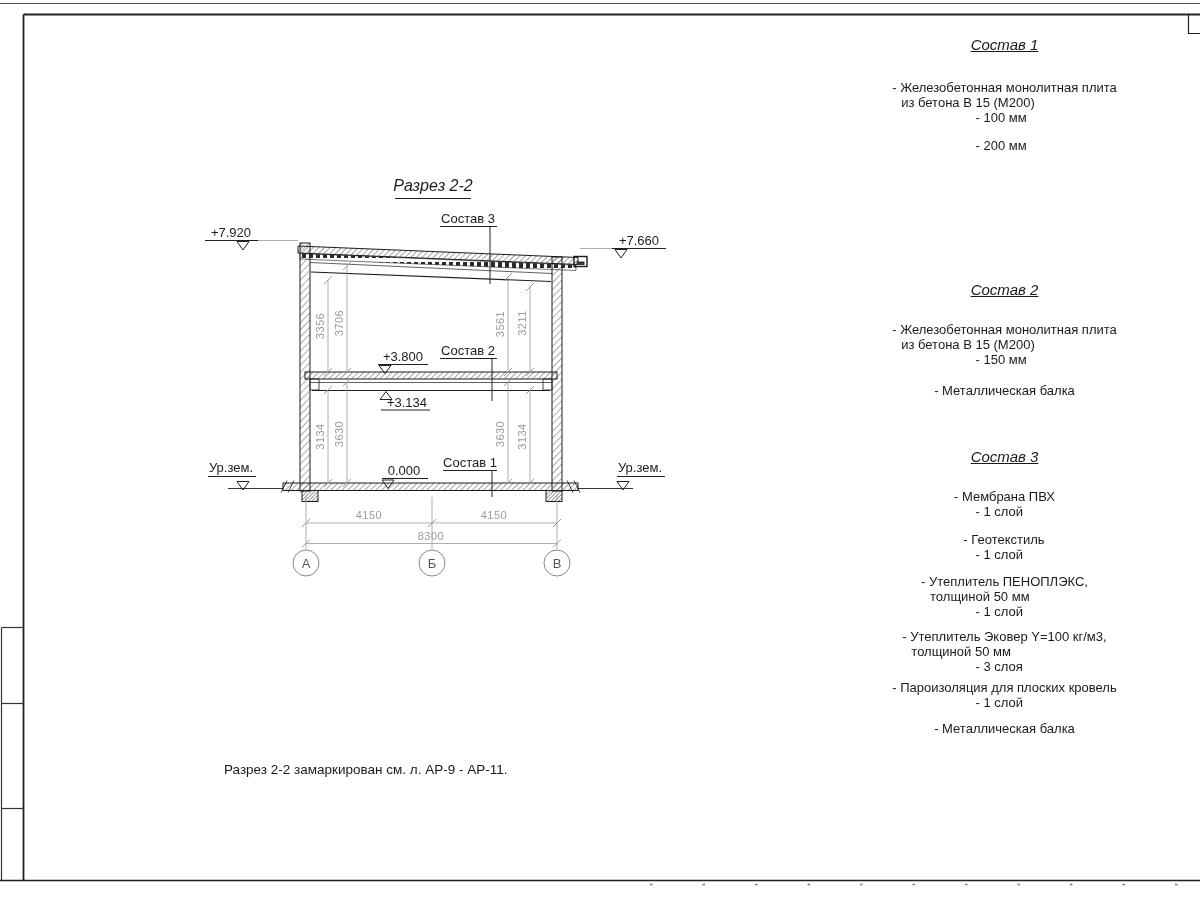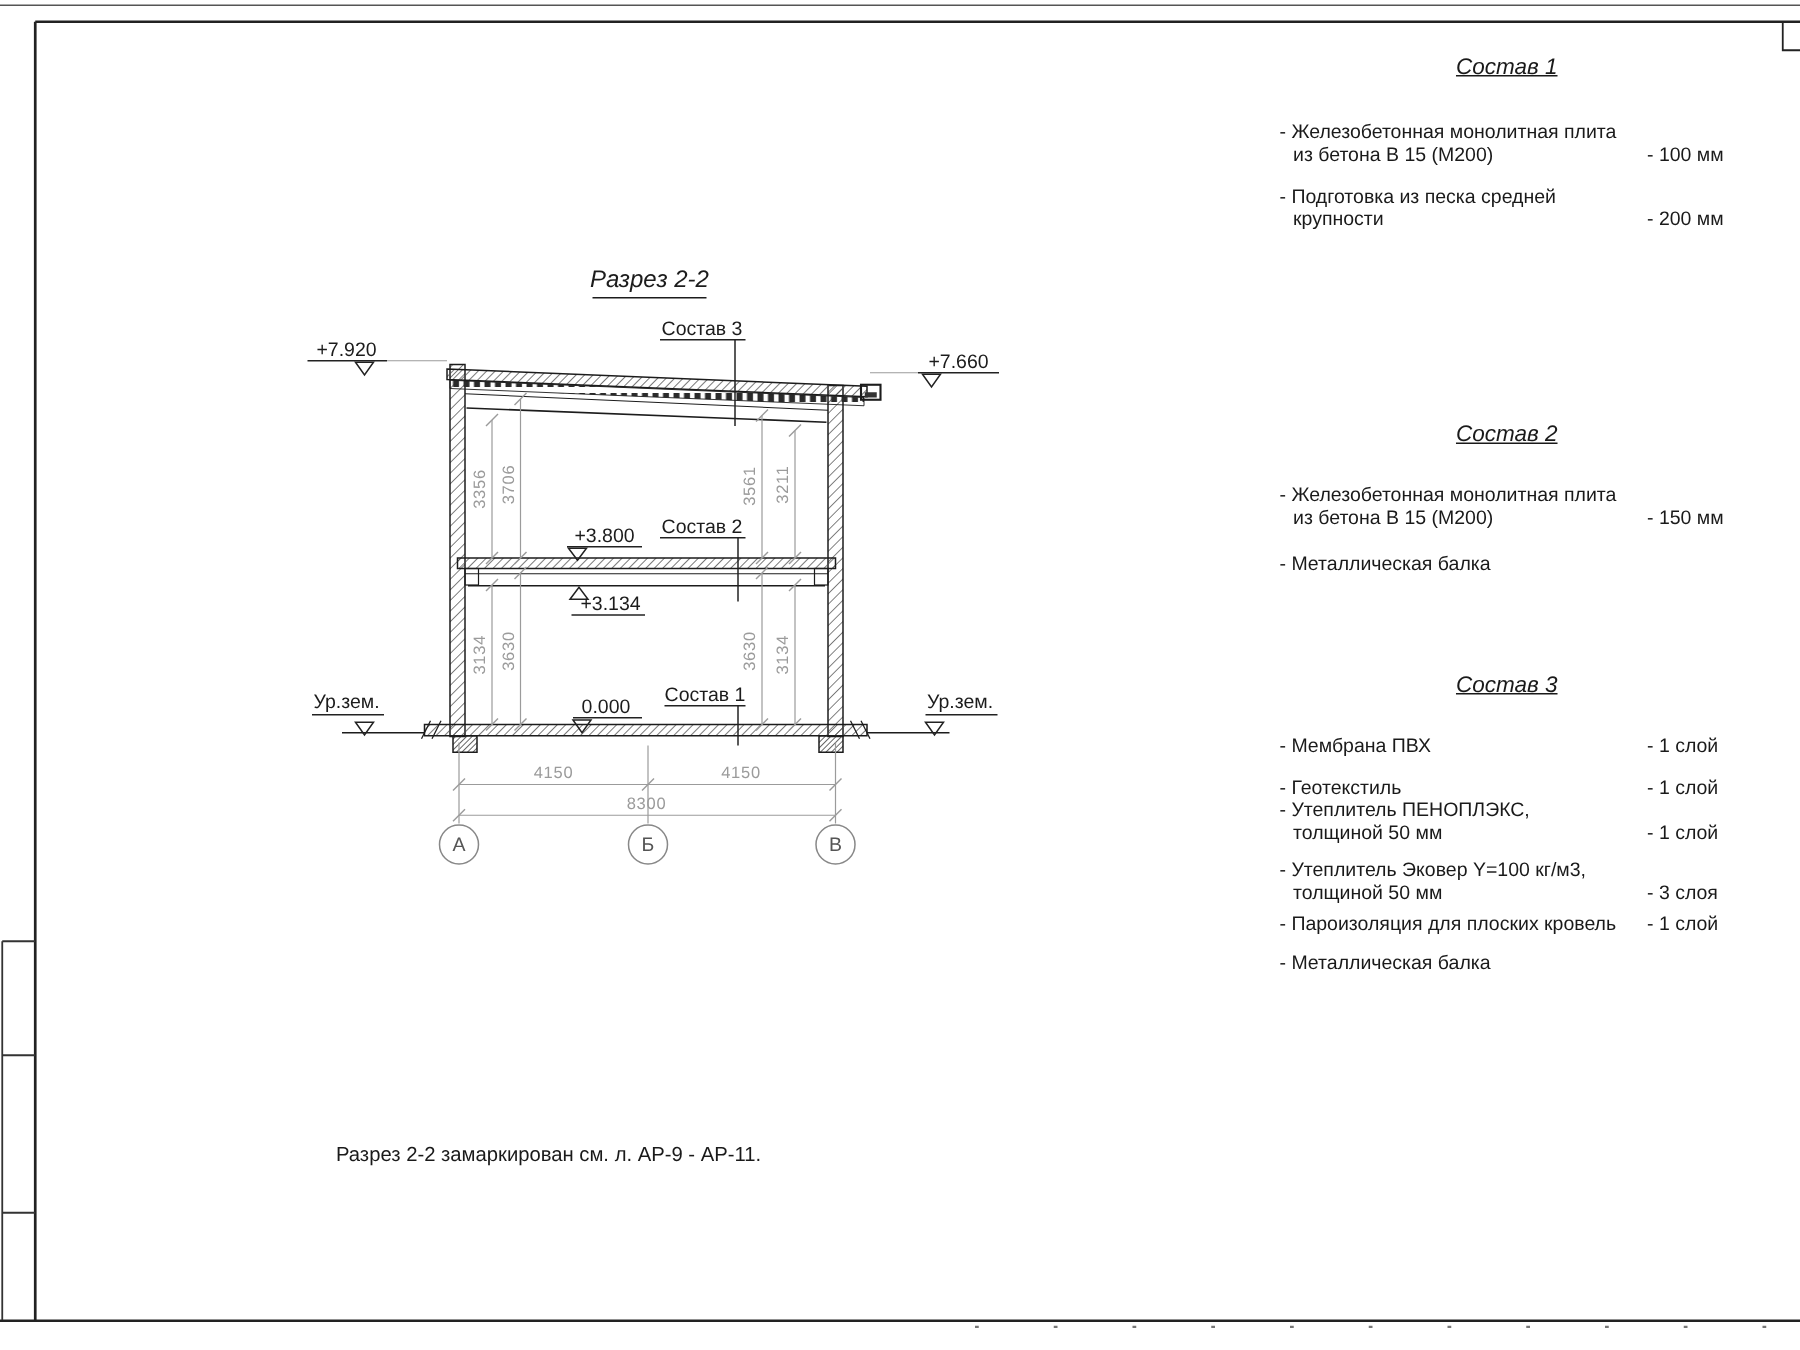--- a/index.html
+++ b/index.html
@@ -12,22 +12,22 @@
   .dim { font-size:11px; fill:#9b9b9b; letter-spacing:0.5px; }
   .ax  { font-size:13px; fill:#555555; }
   .title-t { font-size:16px; font-style:italic; fill:#1c1c1c; }
 
   .layers-list { position:absolute; left:853px; width:303px; }
   .list-heading {
     text-align:center; font-style:italic; text-decoration:underline;
     font-size:15px; line-height:18px;
   }
   .list-item {
-    display:flex; justify-content:space-between; align-items:flex-end;
-    font-size:13px; line-height:15px;
+    display:flex; justify-content:space-between; align-items:center;
+    font-size:13px; line-height:15px;flex-direction:column;
   }
   .item-text { white-space:pre-line; padding-left:9px; text-indent:-9px; }
   .item-value { width:58px; flex-shrink:0; }
   .note { position:absolute; left:224px; top:762px; font-size:13.5px; }
 </style>
 </head>
 <body>
 
 
 
@@ -206,22 +206,20 @@
 
 
 <div class="layers-list" style="top:36px">
   <div class="list-heading">Состав 1</div>
   <div class="list-item" style="margin-top:26px">
     <div class="item-text">- Железобетонная  монолитная плита
 из бетона В 15 (М200)</div>
     <div class="item-value">- 100 мм</div>
   </div>
   <div class="list-item" style="margin-top:13px">
-    <div class="item-text">- Подготовка из песка средней
-крупности</div>
     <div class="item-value">- 200 мм</div>
   </div>
 </div>
 
 
 <div class="layers-list" style="top:281px">
   <div class="list-heading">Состав 2</div>
   <div class="list-item" style="margin-top:23px">
     <div class="item-text">- Железобетонная  монолитная плита
 из бетона В 15 (М200)</div>
@@ -237,21 +235,21 @@
 <div class="layers-list" style="top:448px">
   <div class="list-heading">Состав 3</div>
   <div class="list-item" style="margin-top:23px">
     <div class="item-text">- Мембрана ПВХ</div>
     <div class="item-value">- 1 слой</div>
   </div>
   <div class="list-item" style="margin-top:13px">
     <div class="item-text">- Геотекстиль</div>
     <div class="item-value">- 1 слой</div>
   </div>
-  <div class="list-item" style="">
+  <div class="list-item" style="margin-top:12px">
     <div class="item-text">- Утеплитель ПЕНОПЛЭКС,
 толщиной 50 мм</div>
     <div class="item-value">- 1 слой</div>
   </div>
   <div class="list-item" style="margin-top:10px">
     <div class="item-text">- Утеплитель Эковер Y=100 кг/м3,
 толщиной 50 мм</div>
     <div class="item-value">- 3 слоя</div>
   </div>
   <div class="list-item" style="margin-top:6px">

